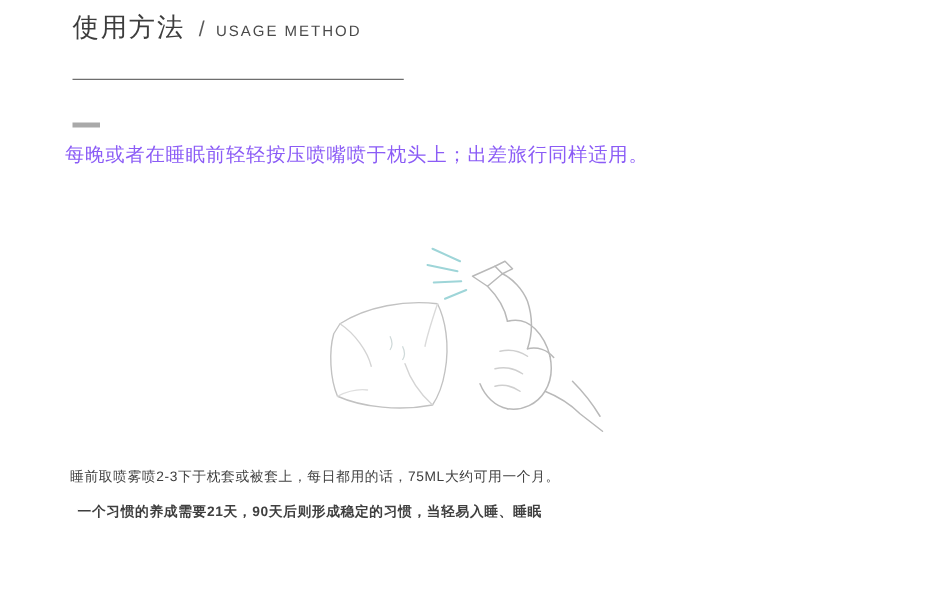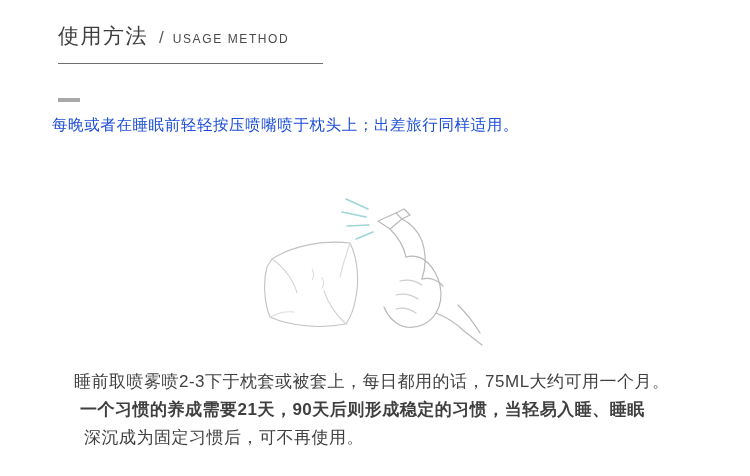--- a/index.html
+++ b/index.html
@@ -18,21 +18,21 @@
     position: relative;
     width: 750px;
     height: 476px;
     background: #ffffff;
   }
 
   
   .heading {
     position: absolute;
     left: 58px;
-    top: 22px;
+    top: 8px;
     display: flex;
     align-items: baseline;
     white-space: nowrap;
   }
   .heading-cn {
     font-size: 21px;
     letter-spacing: 1.5px;
     color: #3d3d3d;
     font-family: "Liberation Sans", sans-serif;
   }
@@ -64,40 +64,40 @@
     height: 4px;
     background: #a9a9a9;
   }
   .intro {
     position: absolute;
     left: 52px;
     top: 112px;
     font-size: 15.5px;
     line-height: 26px;
     letter-spacing: 0.6px;
-    color: #1d4ed8;
+    color: #8b5cf6;
     white-space: nowrap;
   }
 
   
   .illus {
     position: absolute;
     left: 250px;
     top: 185px;
     width: 250px;
     height: 165px;
   }
 
   
   .para {
     position: absolute;
-    left: 74px;
+    left: 56px;
     top: 368px;
     width: 640px;
-    font-size: 17px;
+    font-size: 11px;
     line-height: 28px;
     letter-spacing: 0.5px;
     color: #3f3f3f;
   }
   .para div { white-space: nowrap; }
   .para .l2 { padding-left: 6px; font-weight: bold; }
   .para .l3 { padding-left: 10px; }
 </style>
 </head>
 <body>
@@ -158,16 +158,15 @@
       <g fill="none" stroke="#cfd9d9" stroke-width="1">
         <path d="M62,84 C64,88 64,92 62,95"></path>
         <path d="M72,92 C74,96 74,100 72,103"></path>
       </g>
     </svg>
   </div>
 
   <div class="para">
     <div class="l1">睡前取喷雾喷2-3下于枕套或被套上，每日都用的话，75ML大约可用一个月。</div>
     <div class="l2">一个习惯的养成需要21天，90天后则形成稳定的习惯，当轻易入睡、睡眠</div>
-    <div class="l3">深沉成为固定习惯后，可不再使用。</div>
   </div>
 
 </div>
 
 </body></html>

